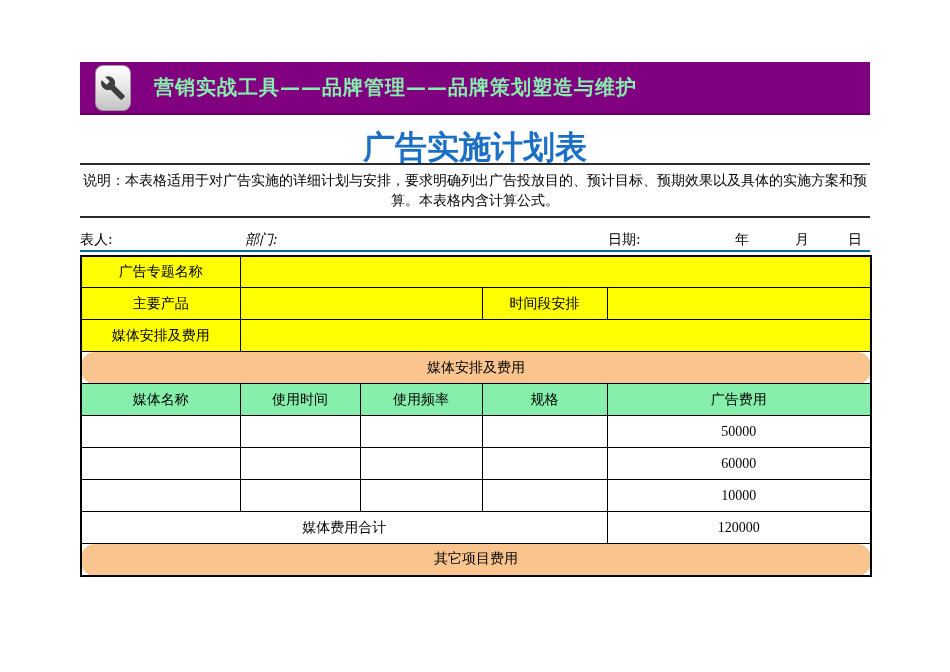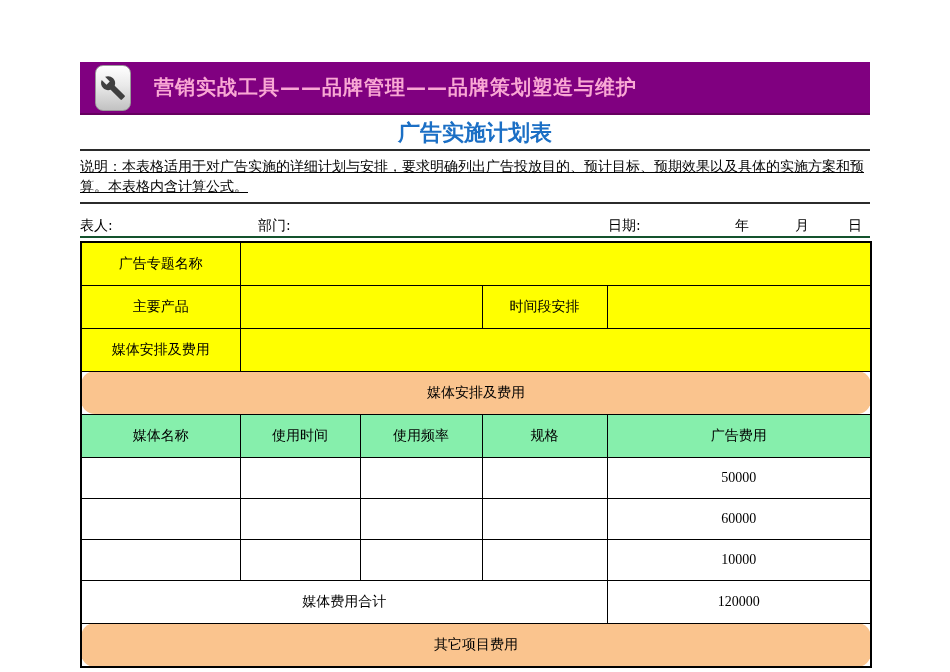--- a/index.html
+++ b/index.html
@@ -25,76 +25,75 @@
     width: 36px; height: 46px;
     margin-left: 15px;
     border-radius: 8px;
     background: linear-gradient(180deg, #ffffff 0%, #e9e9e9 45%, #c2c2c2 100%);
     border: 1px solid #9a9a9a;
     box-shadow: inset 0 1px 0 #fff;
     display: flex; align-items: center; justify-content: center;
   }
   .icon-btn svg { width: 26px; height: 26px; fill: #3f3f3f; }
   .banner-title {
-    color: #f9a8d4;
+    color: #86efac;
     font-weight: bold;
     font-size: 20px;
     margin-left: 23px;
     letter-spacing: 1px;
     white-space: nowrap;
   }
 
   
   .page-title {
-    margin-top: 2px;
+    margin-top: 16px;
     height: 32px;
     line-height: 32px;
     text-align: center;
-    font-size: 22px;
+    font-size: 32px;
     font-weight: bold;
     color: #1B6FC5;
   }
   .rule { height: 0; border-top: 2px solid #2b2b2b; }
   .description {
     padding: 5px 0;
     min-height: 50px;
     font-size: 14px;
     line-height: 1.45;
-    text-align: left;
-    text-decoration: underline;
+    text-align: center;
   }
 
   
   .form-header {
     position: relative;
     margin-top: 8px;
     height: 26px;
-    border-bottom: 2px solid #14532d;
+    border-bottom: 2px solid #0369a1;
     font-size: 14px;
   }
   .form-header span { position: absolute; bottom: 1px; white-space: nowrap; }
   .fh-filler    { left: 0; }
-  .fh-dept      { left: 178px; }
+  .fh-dept      { left: 165px; font-style: italic; }
   .fh-date      { left: 528px; }
   .fh-year      { left: 655px; }
   .fh-month     { left: 715px; }
   .fh-day       { left: 768px; }
 
   
   table.main {
     margin-top: 3px;
     width: 790px;
     table-layout: fixed;
     border-collapse: collapse;
     border: 2px solid #000;
   }
   table.main td, table.main th {
     border: 1px solid #000;
     height: 32px;
-    padding: 12px 4px;
+    padding: 0 4px;
     text-align: center;
     vertical-align: middle;
     font-size: 14px;
     font-weight: normal;
     overflow: hidden;
   }
   .yellow  { background: #FFFF00; }
   .orange  { background: #FAC48E; font-weight: bold; border-radius: 14px; }
   .lav     { background: #86efac; }
   .bold    { font-weight: bold; }

